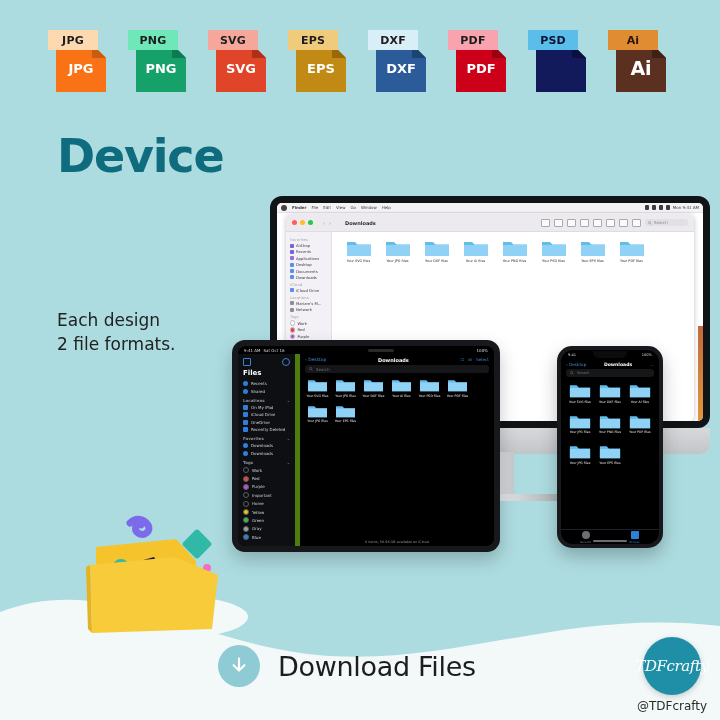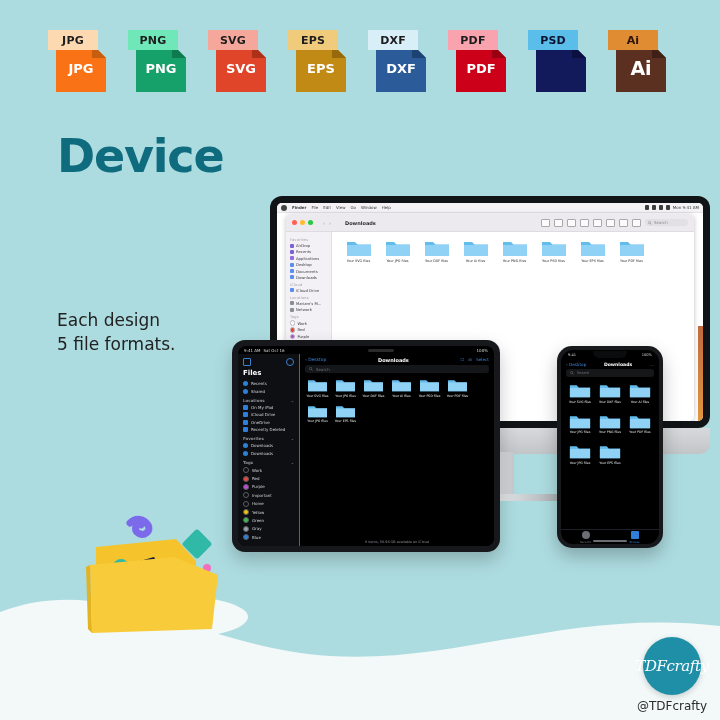--- a/index.html
+++ b/index.html
@@ -107,21 +107,21 @@
       padding:6px;box-sizing:border-box;box-shadow:0 8px 18px rgba(0,0,0,.22);}
   .tab-screen{position:absolute;left:6px;top:6px;right:6px;bottom:6px;
       background:#000;border-radius:8px;overflow:hidden;display:flex;flex-direction:column;}
   .ios-status{height:8px;display:flex;align-items:center;color:#d8d8d8;
       font-size:4px;padding:0 6px;flex:none;}
   .ios-status .notch{margin-left:auto;margin-right:auto;width:26px;height:3px;
       background:#2a2a2a;border-radius:2px;}
   .ios-status .rgt{display:flex;gap:2px;align-items:center;}
   .tab-body{flex:1;display:flex;min-height:0;}
   .tab-side{width:62px;background:#0d0f12;padding:4px 0 0 0;box-sizing:border-box;
-      overflow:hidden;border-right:1px solid #4d7c0f;}
+      overflow:hidden;border-right:5px solid #4d7c0f;}
   .tab-side .hdr{display:flex;align-items:center;justify-content:space-between;
       padding:0 5px;margin-bottom:3px;}
   .tab-side .hdr .ic{width:6px;height:6px;border:1px solid #3e7fd0;border-radius:1px;}
   .tab-side .hdr .ic2{width:6px;height:6px;border:1px solid #3e7fd0;border-radius:50%;}
   .tab-side .title{font-size:7px;font-weight:bold;color:#fff;padding:0 5px;margin-bottom:3px;}
   .tsec{font-size:4px;color:#8c9097;font-weight:bold;padding:3px 5px 1px 5px;
       display:flex;justify-content:space-between;align-items:center;}
   .trow{display:flex;align-items:center;gap:3px;padding:1.2px 5px;}
   .trow .ti{width:5px;height:5px;border-radius:1px;flex:none;}
   .trow .tl2{font-size:4px;color:#cfd2d6;white-space:nowrap;overflow:hidden;}
@@ -279,21 +279,21 @@
     </div>
 
   </div>
 
   <div class="headline">
     <div>Device</div>
   </div>
 
   <div class="subcopy">
     <div>Each design</div>
-    <div>5 file formats.</div>
+    <div>2 file formats.</div>
   </div>
 
   <div class="device" id="desktop">
     <div class="imac-bezel"></div>
     <div class="imac-screen">
 
       <div class="macbar">
         <div class="apple"></div>
         <div class="mi b">Finder</div>
         <div class="mi">File</div>
@@ -774,20 +774,28 @@
     <circle cx="129" cy="73" r="4" fill="#F26FC0"></circle>
     <path d="M18,52 L98,44 L118,66 L118,118 L18,126 Z" fill="#F5C32C"></path>
     <circle cx="43" cy="72" r="8" fill="#2FB9A6"></circle>
     <path d="M62,66 L76,62 L82,72 L76,82 L64,80 L58,72 Z" fill="#15173A"></path>
     <path d="M96,92 L106,70 L118,90 Z" fill="#F06D66"></path>
     <circle cx="108" cy="86" r="9" fill="#F3978C"></circle>
     <path d="M12,70 L96,62 L140,80 L134,134 L14,138 Z" fill="#F7CB3A"></path>
     <path d="M12,70 L14,138 L10,134 L8,72 Z" fill="#E2B424"></path>
   </svg>
 
+  <div class="dl">
+    <div class="dl-circle">
+      <svg width="20" height="20" viewBox="0 0 24 24">
+        <path d="M12 3 L12 16 M12 17.5 L5.5 11 M12 17.5 L18.5 11" fill="none" stroke="#ffffff" stroke-width="2.6" stroke-linecap="round" stroke-linejoin="round"></path>
+      </svg>
+    </div>
+    <div class="dl-label">Download Files</div>
+  </div>
 
   <div class="logo">
     <div class="logo-circle">
       <span>TDFcrafty</span>
     </div>
     <div class="logo-handle">@TDFcrafty</div>
   </div>
 
 </div>
 

